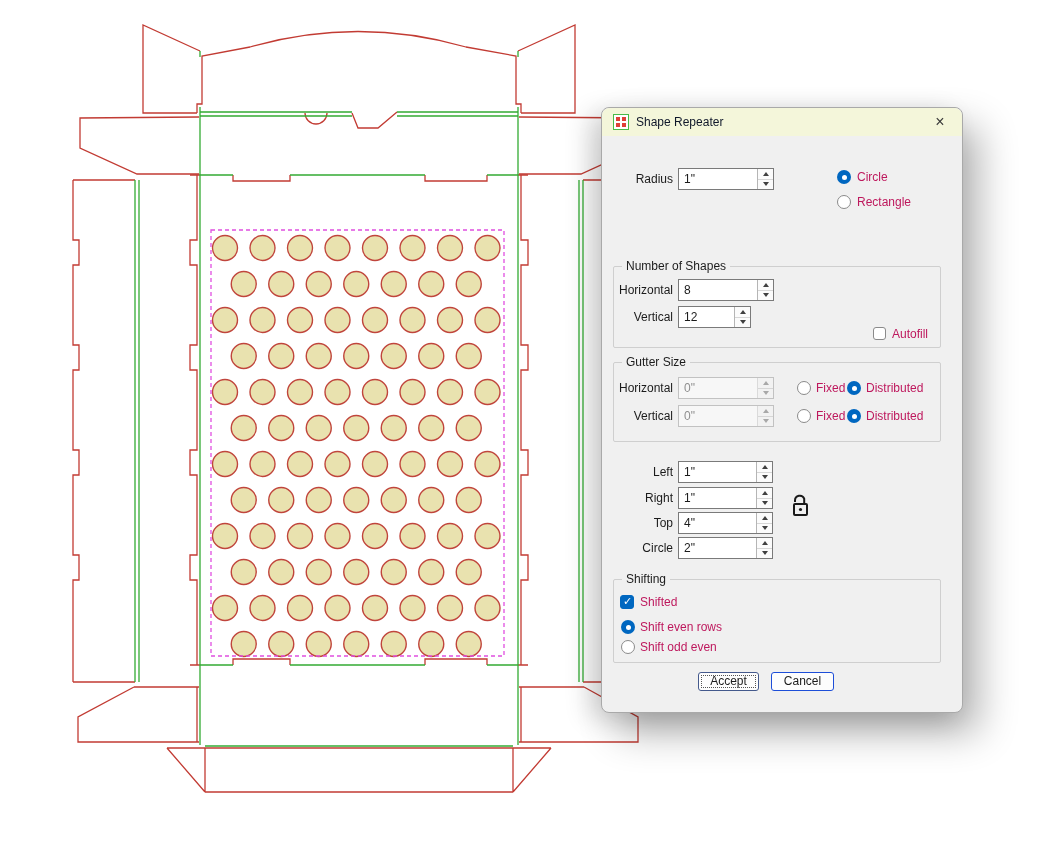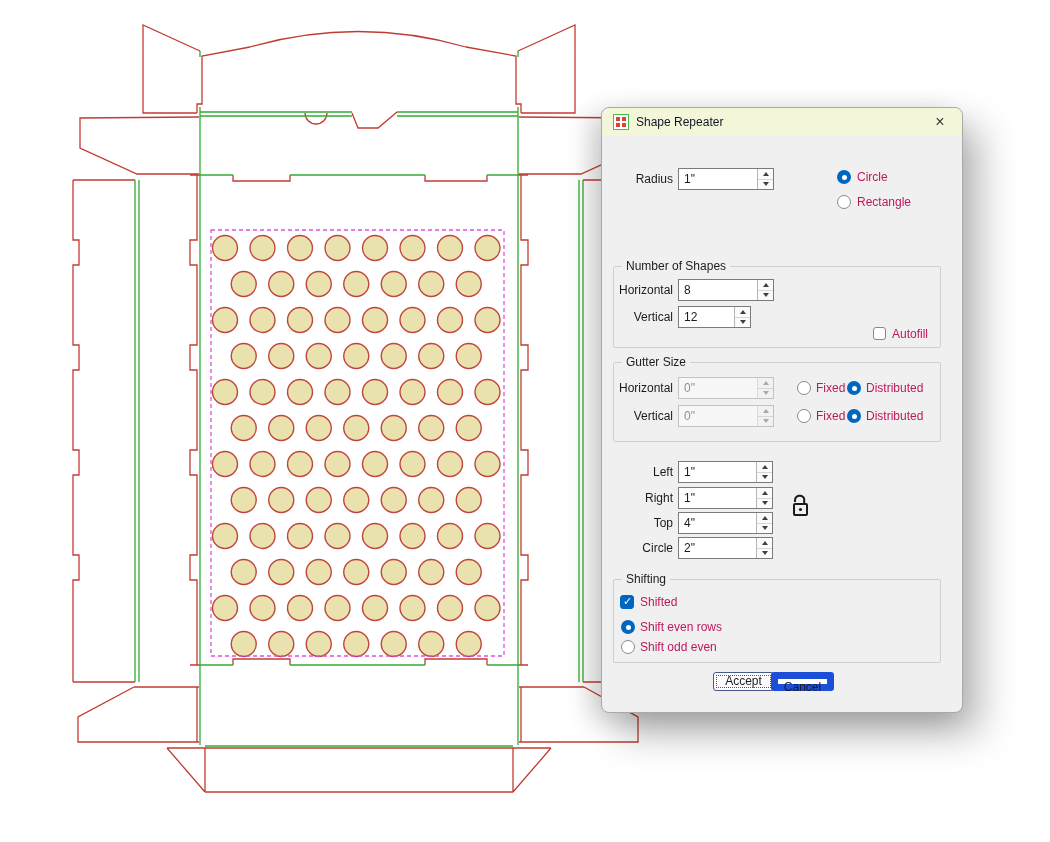--- a/index.html
+++ b/index.html
@@ -54,21 +54,21 @@
   .radio{position:absolute;width:14px;height:14px;border-radius:50%;background:#fff;
     border:1px solid #8a8a8a}
   .radio.on{border:none;background:var(--accent)}
   .radio.on::after{content:"";position:absolute;left:4.5px;top:4.5px;width:5px;height:5px;
     border-radius:50%;background:#fff}
   .check{position:absolute;width:14px;height:14px;border:1px solid #8a8a8a;border-radius:3px;
     background:#fff}
   .check.on{background:var(--accent);border-color:var(--accent)}
   .check.on::after{content:"\2713";position:absolute;left:2px;top:-1px;color:#fff;font-size:11px}
 
-  .btn{position:absolute;height:19px;background:#fdfdfd;border:7px solid #1d4ed8;border-radius:3px;
+  .btn{position:absolute;height:19px;background:#fdfdfd;border:1px solid #1d4ed8;border-radius:3px;
     font-size:12px;text-align:center;line-height:16px}
   .btn.primary{border:1px solid #44598c;outline:1px dotted #555;outline-offset:-4px}
 </style>
 </head>
 <body>
 
 <div class="stage">
 
   <svg class="dieline" width="1050" height="842" viewBox="0 0 1050 842">
     <g class="cut">
@@ -357,16 +357,16 @@
     <div class="group" style="left:11px;top:471px;width:328px;height:84px">
       <span class="gtitle">Shifting</span>
     </div>
     <span class="check on" style="left:18px;top:487px"></span>
     <span class="rlabel" style="left:38px;top:487px">Shifted</span>
     <span class="radio on" style="left:19px;top:512px"></span>
     <span class="rlabel" style="left:38px;top:512px">Shift even rows</span>
     <span class="radio" style="left:19px;top:532px"></span>
     <span class="rlabel" style="left:38px;top:532px">Shift odd even</span>
 
-    <div class="btn primary" style="left:111px;top:564px;width:61px">Accept</div>
+    <div class="btn primary" style="left:96px;top:564px;width:61px">Accept</div>
     <div class="btn" style="left:169px;top:564px;width:63px">Cancel</div>
   </div>
 </div>
 
 </body></html>

